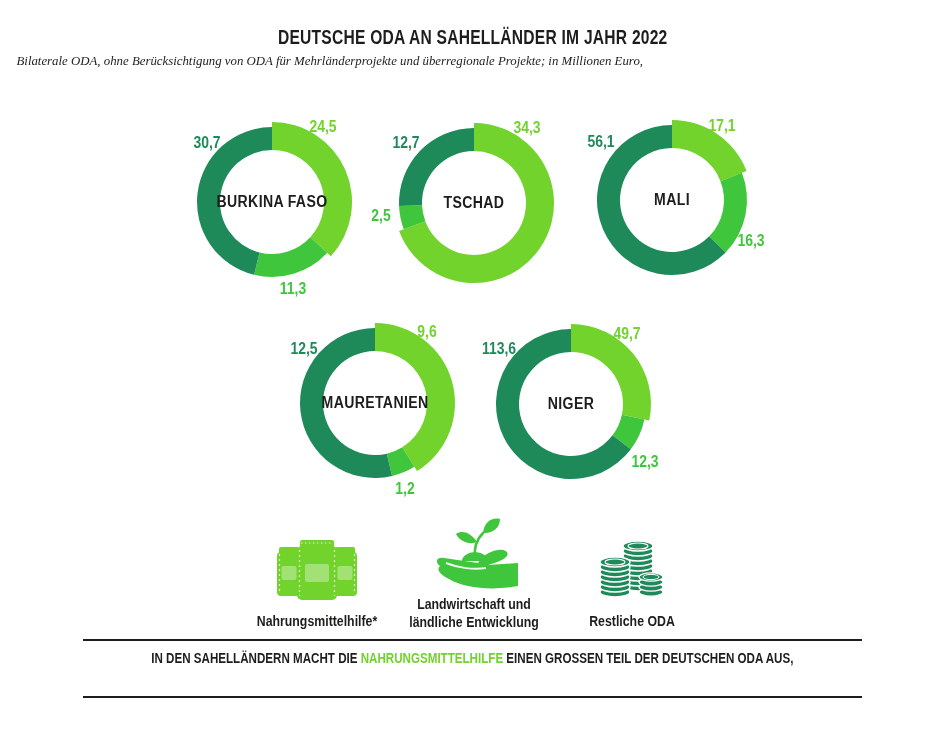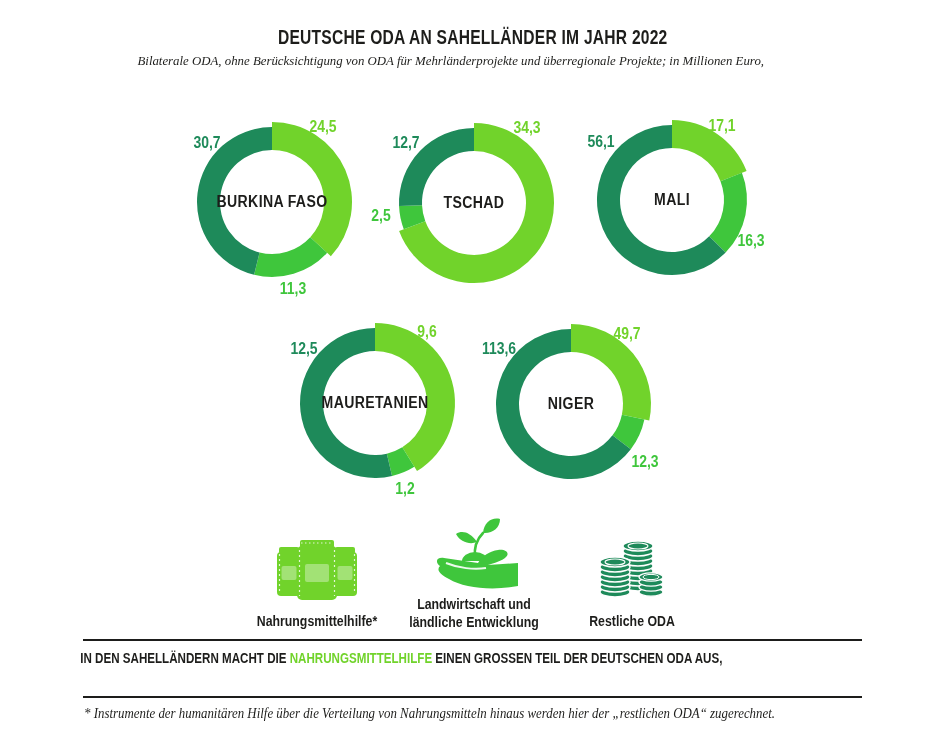--- a/index.html
+++ b/index.html
@@ -4,42 +4,42 @@
 <style>
   html,body { margin:0; padding:0; background:#ffffff; }
   #page {
     position:relative; width:945px; height:756px; background:#ffffff;
     font-family:"Liberation Sans", sans-serif; color:#1d1d1b; overflow:hidden;padding-left:18px;
   }
   
   .title { position:absolute; top:26px; left:0; width:945px; text-align:center; }
   .title > span { display:inline-block; transform:scaleX(.78); transform-origin:center;
     font-size:20px; font-weight:700; letter-spacing:.3px; white-space:nowrap; }
-  .subtitle { position:absolute; left:0; width:780px; text-align:right;
+  .subtitle { position:absolute; left:0; width:780px; text-align:left;
     font-family:"Liberation Serif", serif; font-style:italic; font-size:13.5px; }
   .subtitle > span { display:inline-block; transform:scaleX(.95); transform-origin:center; white-space:nowrap; }
   .sub1 { top:53px; } .sub2 { top:72px; }
 
   
   svg.donut { position:absolute; width:220px; height:220px; }
   .country { position:absolute; width:160px; text-align:center; font-weight:700;
     font-size:16px; letter-spacing:.4px; white-space:nowrap;
     transform:scaleX(.88); transform-origin:center; }
   .val { position:absolute; font-weight:700; font-size:17px; white-space:nowrap;
     transform:translate(-50%,-50%) scaleX(.82); transform-origin:center; }
 
   
   .legend-icon { position:absolute; }
   .legend-label { position:absolute; text-align:center; font-weight:700; font-size:14.5px;
     line-height:18px; white-space:pre-line; transform:scaleX(.85); transform-origin:center; }
 
   
   .rule { position:absolute; left:83px; width:779px; height:2px; background:#1d1d1b; }
   .rule-top { top:639px; } .rule-bottom { top:696px; }
-  .summary-line { position:absolute; left:0; width:945px; 
+  .summary-line { position:absolute; left:0; width:945px; text-align:center;
     font-weight:700; font-size:14.5px; }
   .summary-line > span.wrap { display:inline-block; transform:scaleX(.8);
     transform-origin:center; white-space:nowrap; }
   .line1 { top:650px; } .line2 { top:669px; }
   .footnote { position:absolute; left:84px; top:706px;
     font-family:"Liberation Serif", serif; font-style:italic; font-size:14px; }
   .footnote > span { display:inline-block; transform:scaleX(.92); transform-origin:left center; white-space:nowrap; }
 </style>
 </head>
 <body>
@@ -166,17 +166,14 @@
   <div class="legend-label" style="left:542px; top:612px; width:180px;">Restliche ODA</div>
 
   <div class="rule rule-top"></div>
   <div class="summary-line line1">
     <span class="wrap">
       <span style="color: rgb(29, 29, 27);">IN DEN SAHELLÄNDERN MACHT DIE </span><span style="color: rgb(113, 211, 43);">NAHRUNGSMITTELHILFE</span><span style="color: rgb(29, 29, 27);"> EINEN GROSSEN TEIL DER DEUTSCHEN ODA AUS,</span>
     </span>
   </div>
   <div class="rule rule-bottom"></div>
 
-  <div class="footnote">
-    <span>* Instrumente der humanitären Hilfe über die Verteilung von Nahrungsmitteln hinaus werden hier der „restlichen ODA“ zugerechnet.</span>
-  </div>
 
 </div>
 
 </body></html>

